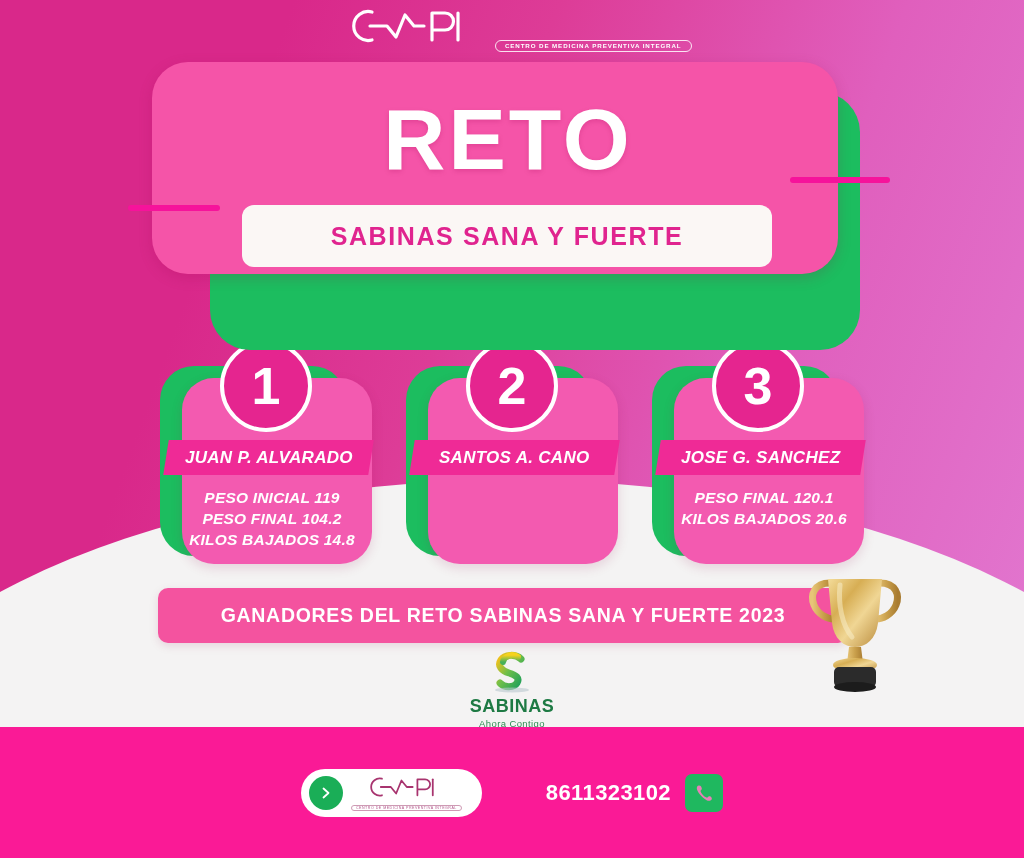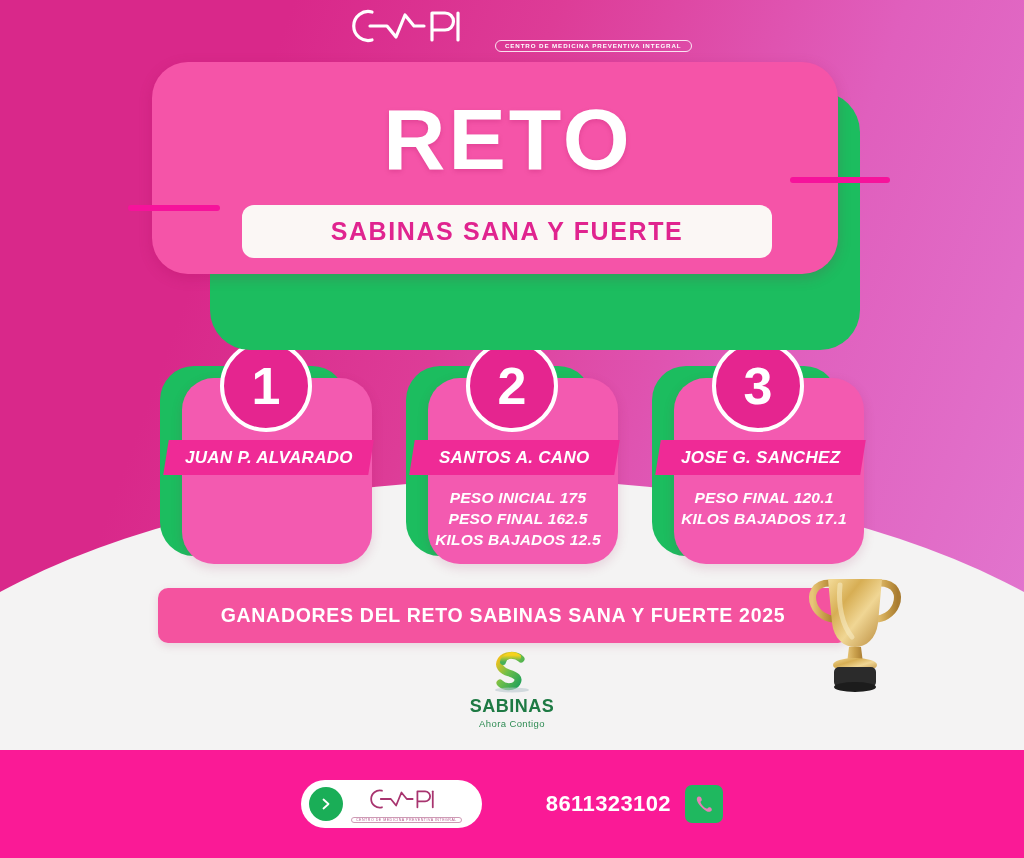--- a/index.html
+++ b/index.html
@@ -81,21 +81,21 @@
     font-weight: 900;
     letter-spacing: 3px;
     color: #ffffff;
     font-family: "Liberation Sans", sans-serif;
     line-height: 1;
     text-shadow: 0 2px 5px rgba(160,0,80,.22);
   }
   .hero-sub-plate {
     position: absolute;
     left: 90px; top: 143px;
-    width: 530px; height: 53px;
+    width: 530px; height: 62px;
     background: #fbf7f5;
     border-radius: 12px;
     display: flex;
     align-items: center;
     justify-content: center;
   }
   .hero-sub {
     font-size: 25px;
     font-weight: 800;
     letter-spacing: 1.6px;
@@ -238,21 +238,21 @@
     font-size: 9.5px;
     color: #2f8c54;
     letter-spacing: .4px;
     margin-top: 1px;
   }
 
   
   .footer {
     position: absolute;
     left: 0; right: 0; bottom: 0;
-    height: 108px;
+    height: 131px;
     background: #fa1a96;
     z-index: 7;
     display: flex;
     align-items: center;
     justify-content: center;
     gap: 64px;
   }
   .foot-pill {
     display: flex;
     align-items: center;
@@ -335,56 +335,56 @@
 
     <div class="card">
       <div class="card-green"></div>
       <div class="card-pink"></div>
       <div class="card-badge">
         <span>1</span>
       </div>
       <div class="card-ribbon">
         <span>JUAN P. ALVARADO</span>
       </div>
+      <div class="card-stats">
+        <div>PESO INICIAL 119</div>
+        <div>PESO FINAL 104.2</div>
+        <div>KILOS BAJADOS 14.8</div>
+      </div>
     </div>
 
     <div class="card">
       <div class="card-green"></div>
       <div class="card-pink"></div>
       <div class="card-badge">
         <span>2</span>
       </div>
       <div class="card-ribbon">
         <span>SANTOS A. CANO</span>
       </div>
-      <div class="card-stats">
-        <div>PESO INICIAL 175</div>
-        <div>PESO FINAL 162.5</div>
-        <div>KILOS BAJADOS 12.5</div>
-      </div>
     </div>
 
     <div class="card">
       <div class="card-green"></div>
       <div class="card-pink"></div>
       <div class="card-badge">
         <span>3</span>
       </div>
       <div class="card-ribbon">
         <span>JOSE G. SANCHEZ</span>
       </div>
       <div class="card-stats">
         <div>PESO FINAL 120.1</div>
-        <div>KILOS BAJADOS 17.1</div>
+        <div>KILOS BAJADOS 20.6</div>
       </div>
     </div>
   </div>
 
   <div class="winners-bar">
-    <span>GANADORES DEL RETO SABINAS SANA Y FUERTE 2025</span>
+    <span>GANADORES DEL RETO SABINAS SANA Y FUERTE 2023</span>
   </div>
 
   <div class="trophy">
     <svg width="110" height="130" viewBox="0 0 110 130">
       <defs>
         <linearGradient id="gold" x1="0" y1="0" x2="1" y2="1">
           <stop offset="0%" stop-color="#f4dc9a"></stop>
           <stop offset="32%" stop-color="#d7ae54"></stop>
           <stop offset="58%" stop-color="#f0d694"></stop>
           <stop offset="100%" stop-color="#b8893a"></stop>

